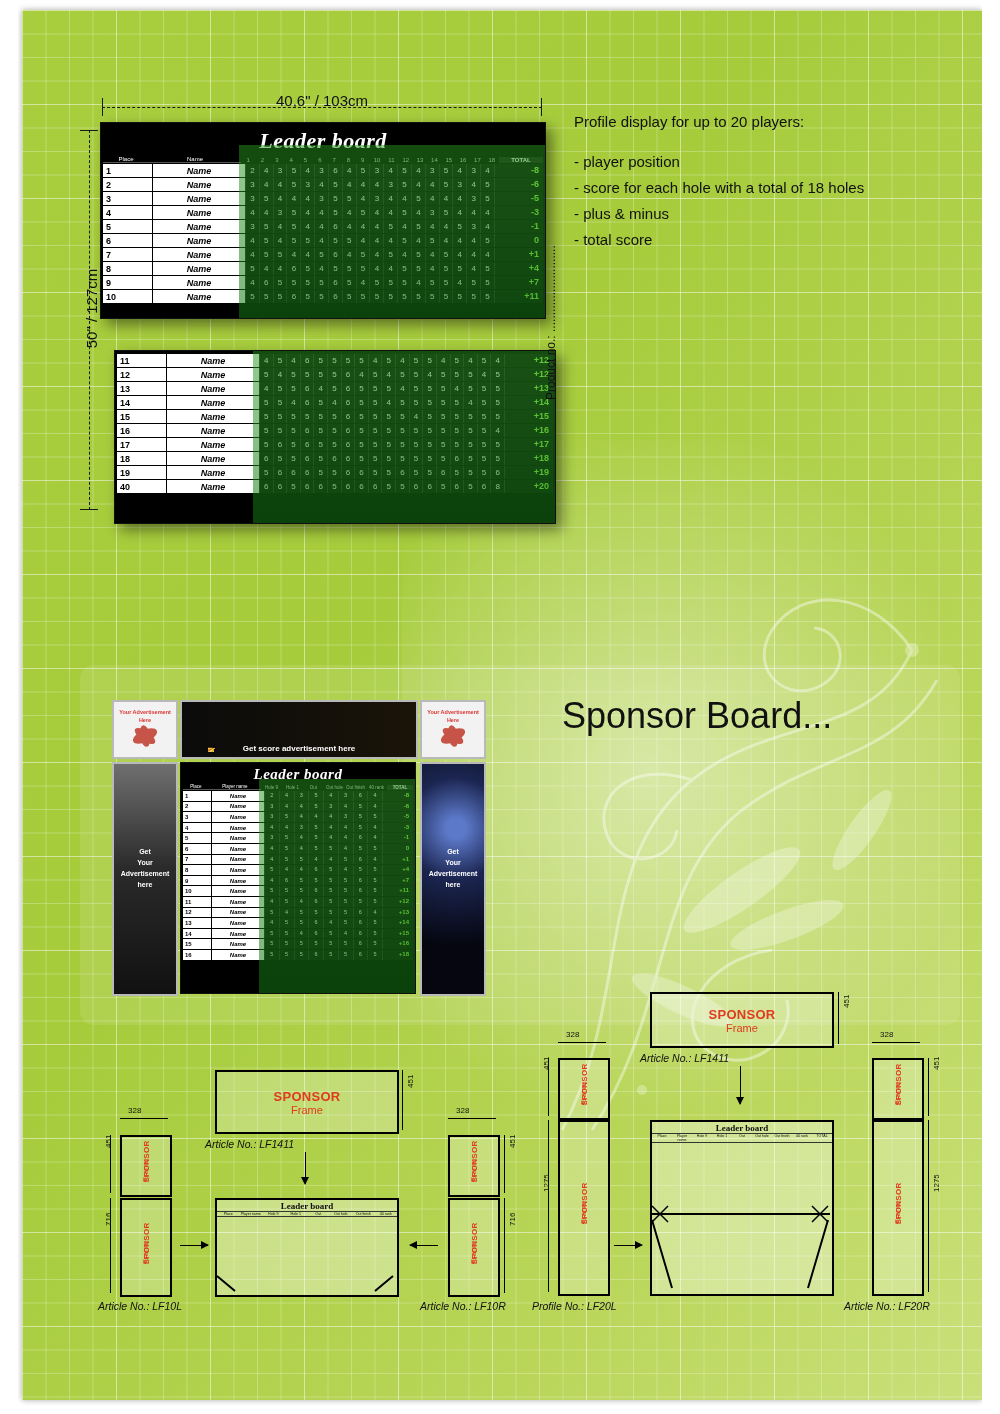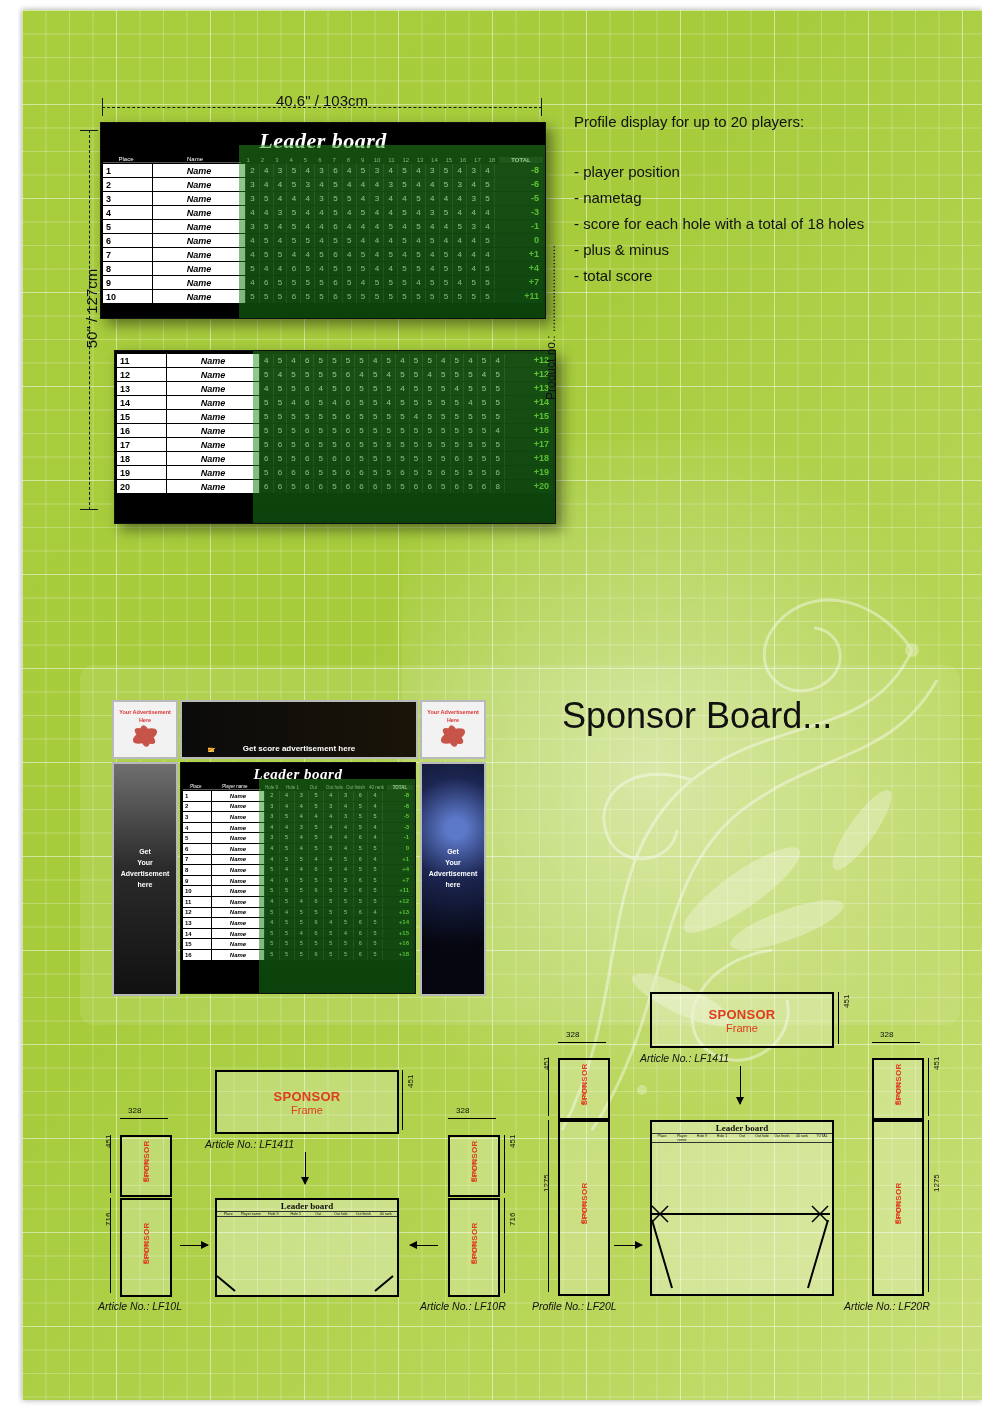--- a/index.html
+++ b/index.html
@@ -112,21 +112,21 @@
   }
   .greenwash{
     position:absolute;left:138px;top:22px;right:0;bottom:0;
     background:linear-gradient(to bottom, rgba(40,150,30,.50), rgba(20,120,20,.55));
     pointer-events:none;
   }
 
   .note-top{
     position:absolute;left:552px;top:100px;width:400px;color:#111;font-size:15px;line-height:24px;
   }
-  .note-top .h{margin-bottom:26px;}
+  .note-top .h{margin-bottom:16px;}
   .note-top ul{margin:0;padding:0;list-style:none;}
   .note-top li{margin:0 0 2px 0;}
 
   .prodno{
     position:absolute;left:522px;top:390px;width:150px;
     transform:rotate(-90deg);transform-origin:left top;
     font-size:12px;color:#111;white-space:nowrap;
   }
 
   
@@ -763,21 +763,21 @@
                 <i>5</i>
                 <i>6</i>
                 <i>5</i>
                 <i>5</i>
                 <i>5</i>
                 <i>6</i>
               </div>
               <div class="cell-total">+19</div>
             </div>
             <div class="row">
-              <div class="cell-place">20</div>
+              <div class="cell-place">40</div>
               <div class="cell-name">Name</div>
               <div class="cell-holes">
                 <i>6</i>
                 <i>6</i>
                 <i>5</i>
                 <i>6</i>
                 <i>6</i>
                 <i>5</i>
                 <i>6</i>
                 <i>6</i>
@@ -796,21 +796,20 @@
             </div>
           </div>
         <div class="greenwash" style="top:0"></div>
       </div>
     </div>
 
     <div class="note-top">
       <div class="h">Profile display for up to 20 players:</div>
       <ul id="notes-list">
           <li>- player position</li>
-          <li>- nametag</li>
           <li>- score for each hole with a total of 18 holes</li>
           <li>- plus &amp; minus</li>
           <li>- total score</li>
         </ul>
     </div>
 
     <div class="prodno">Product no.: ..........................</div>
 
     <div class="sponsor-panel"></div>
     <div class="sp-title">Sponsor Board...</div>

